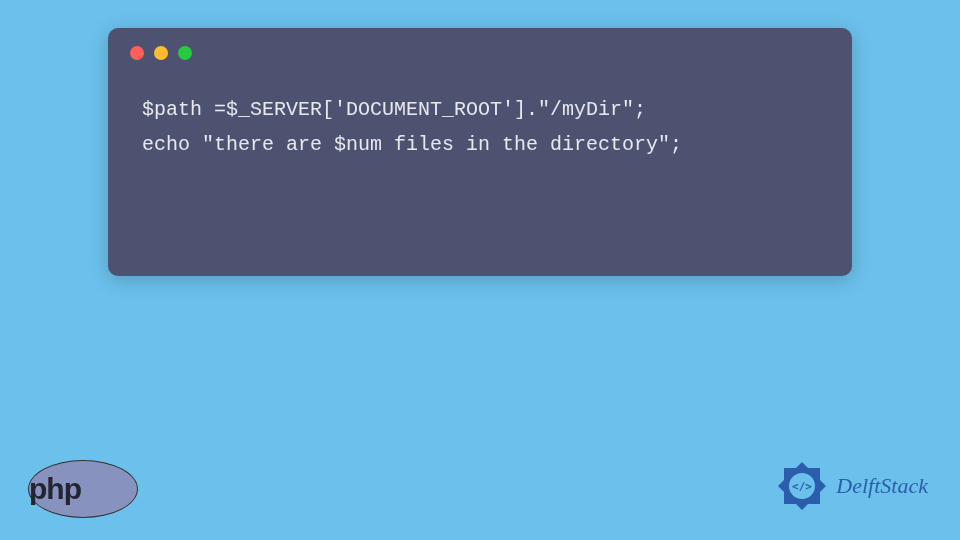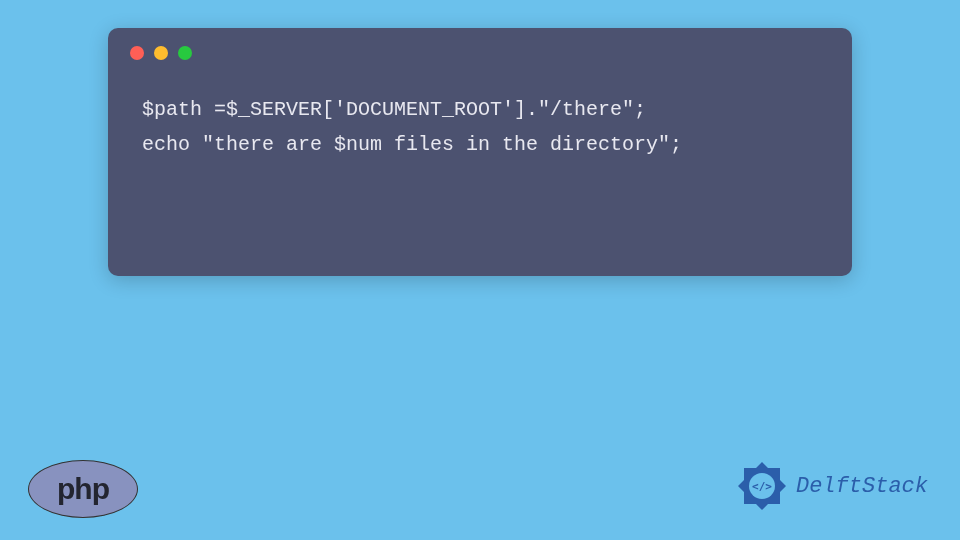--- a/index.html
+++ b/index.html
@@ -47,21 +47,20 @@
     .php-logo {
       position: absolute;
       bottom: 22px;
       left: 28px;
       width: 110px;
       height: 58px;
       background: #8892bf;
       border-radius: 50%;
       display: flex;
       align-items: center;
-      justify-content: center;
       border: 1px solid #333;
     }
     .php-text {
       color: #232530;
       font-weight: bold;
       font-size: 30px;
       font-family: Arial, sans-serif;
       letter-spacing: -1px;
     }
     .delft-logo {
@@ -79,34 +78,34 @@
     }
     .delft-icon svg {
       width: 100%;
       height: 100%;
     }
     .delft-text {
       color: #2b5eaa;
       font-size: 22px;
       font-weight: 500;
       font-style: italic;
-      font-family: Liberation Mono, monospace;
+      font-family: Liberation Serif, serif;
     }
   </style>
 </head>
 <body>
 
 <div class="code-window">
   <div class="window-controls">
     <div class="control-dot dot-red"></div>
     <div class="control-dot dot-yellow"></div>
     <div class="control-dot dot-green"></div>
   </div>
   <div class="code-content">
-    <div>$path =$_SERVER['DOCUMENT_ROOT']."/there";</div>
+    <div>$path =$_SERVER['DOCUMENT_ROOT']."/myDir";</div>
     <div>echo "there are $num files in the directory";</div>
   </div>
 </div>
 
 <div class="php-logo">
   <span class="php-text">php</span>
 </div>
 
 <div class="delft-logo">
   <div class="delft-icon">

